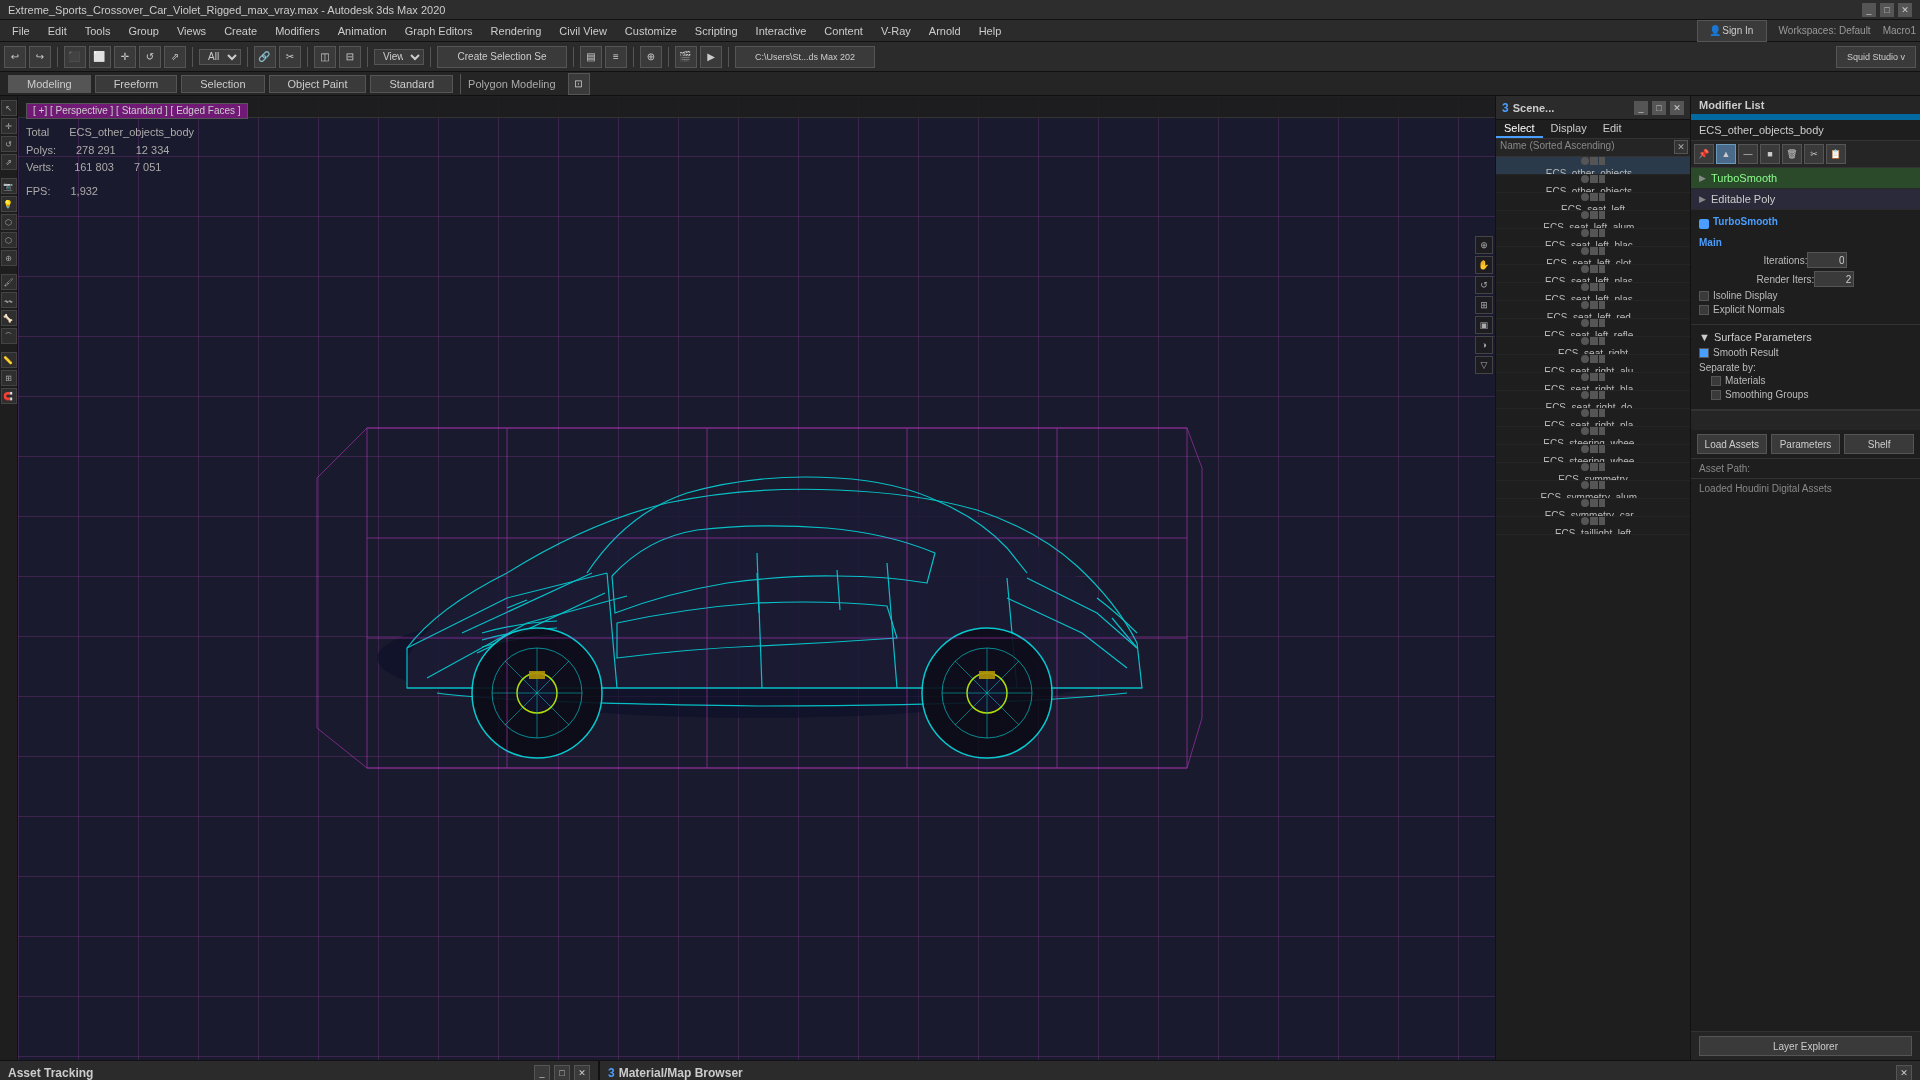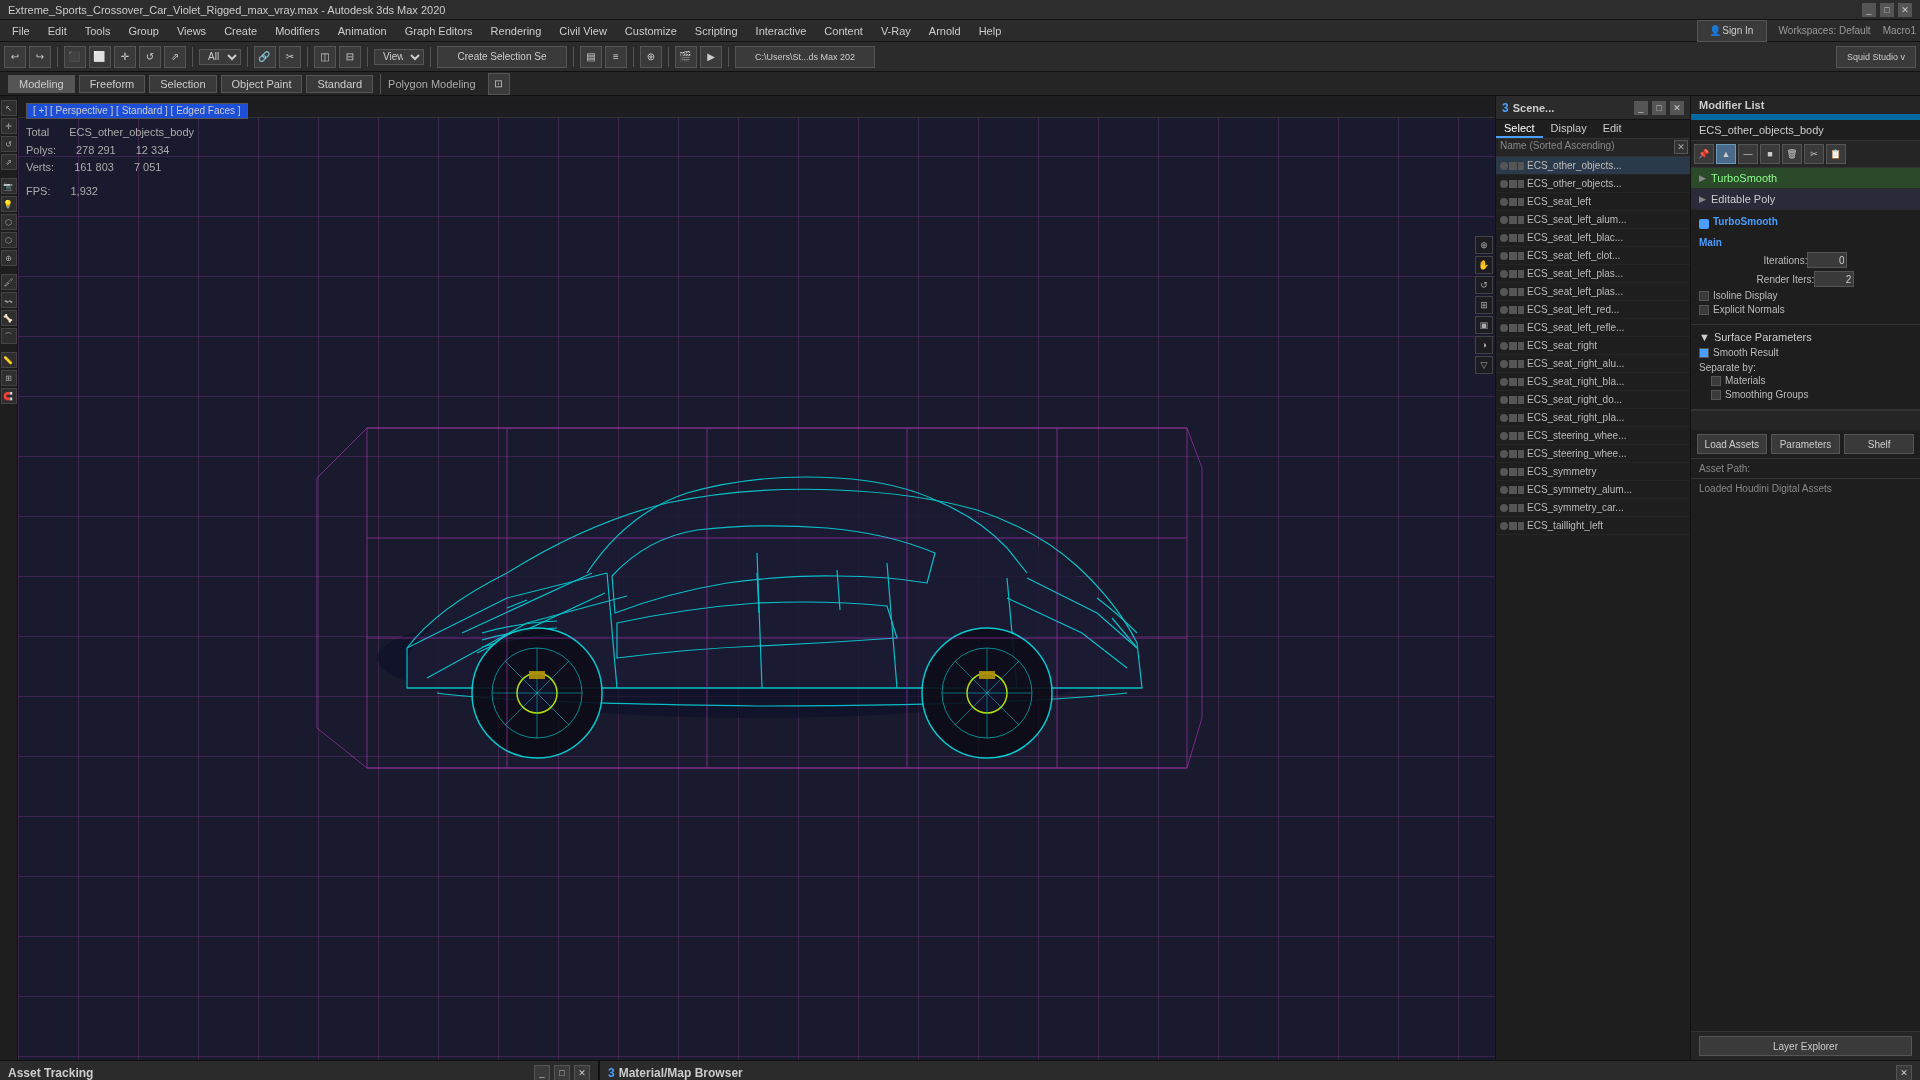--- a/index.html
+++ b/index.html
@@ -104,21 +104,21 @@
       width: 100%;
       height: 24px;
       background: #252525;
       display: flex;
       align-items: center;
       padding: 0 8px;
       gap: 4px;
       border-bottom: 1px solid #111;
     }
     .sub-tab {
-      padding: 2px 10px;
+      padding: 2px 18px;
       background: #3a3a3a;
       border: 1px solid #555;
       color: #ccc;
       font-size: 11px;
       cursor: pointer;
     }
     .sub-tab.active { background: #555; }
 
     
     #main-layout {
@@ -166,21 +166,21 @@
       display: flex;
       align-items: center;
       padding: 0 8px;
       gap: 4px;
       font-size: 11px;
       color: #aaa;
       border-bottom: 1px solid #333;
       z-index: 10;
     }
     .viewport-badge {
-      background: #1d4ed8;
+      background: #701a75;
       border: 1px solid #555;
       padding: 0 6px;
       height: 16px;
       display: flex;
       align-items: center;
       font-size: 10px;
       color: #ccc;
       margin-top: 8px;
     }
 
@@ -228,20 +228,21 @@
     .scene-item {
       height: 18px;
       display: flex;
       align-items: center;
       padding: 0 4px;
       gap: 3px;
       cursor: pointer;
       font-size: 10px;
       color: #bbb;
       border-bottom: 1px solid #252525;
+      flex-direction: column;
     }
     .scene-item.selected { background: #2a3a4a; }
     .scene-item-icons { display: flex; gap: 1px; align-items: center; }
     .scene-eye { width: 8px; height: 8px; background: #555; border-radius: 50%; }
     .scene-lock { width: 6px; height: 8px; background: #555; }
     .scene-item-name { font-size: 10px; flex: 1; overflow: hidden; text-overflow: ellipsis; white-space: nowrap; }
 
     
     #modifier-panel {
       width: 230px;

